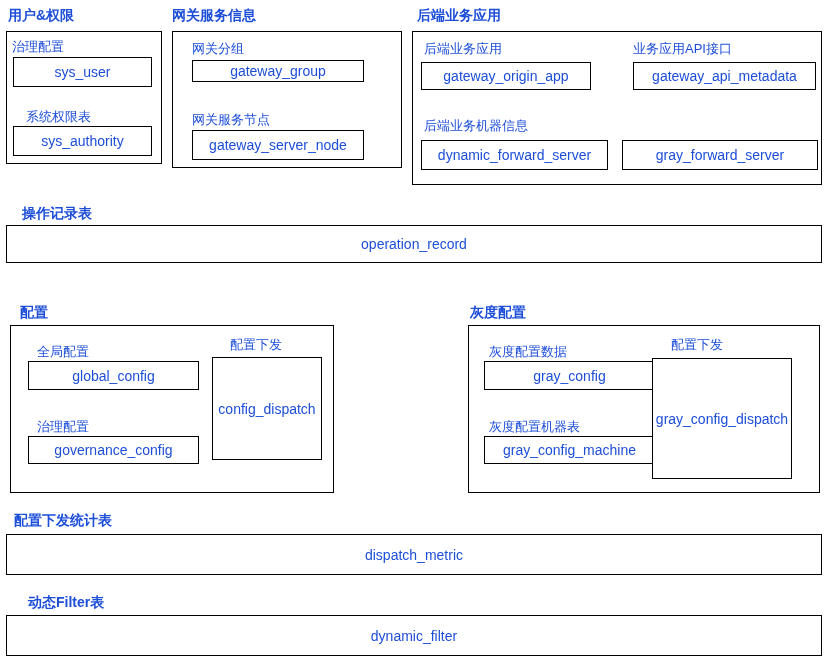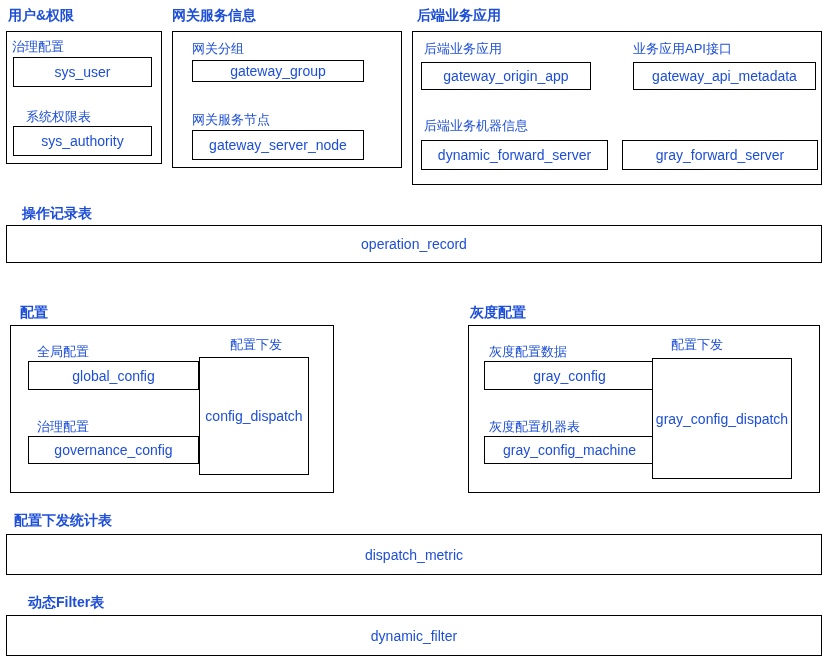--- a/index.html
+++ b/index.html
@@ -49,21 +49,21 @@
   <div class="heading" style="left:22px;top:204px">操作记录表</div>
   <div class="tbox" style="left:6px;top:225px;width:816px;height:38px">operation_record</div>
 
   <div class="heading" style="left:20px;top:303px">配置</div>
   <div class="gbox" style="left:10px;top:325px;width:324px;height:168px"></div>
   <div class="lbl" style="left:37px;top:343px">全局配置</div>
   <div class="tbox" style="left:28px;top:361px;width:171px;height:29px">global_config</div>
   <div class="lbl" style="left:37px;top:418px">治理配置</div>
   <div class="tbox" style="left:28px;top:436px;width:171px;height:28px">governance_config</div>
   <div class="lbl" style="left:230px;top:336px">配置下发</div>
-  <div class="tbox" style="left:199px;top:357px;width:110px;height:118px">config_dispatch</div>
+  <div class="tbox" style="left:212px;top:357px;width:110px;height:103px">config_dispatch</div>
 
   <div class="heading" style="left:470px;top:303px">灰度配置</div>
   <div class="gbox" style="left:468px;top:325px;width:352px;height:168px"></div>
   <div class="lbl" style="left:489px;top:343px">灰度配置数据</div>
   <div class="tbox" style="left:484px;top:361px;width:171px;height:29px">gray_config</div>
   <div class="lbl" style="left:489px;top:418px">灰度配置机器表</div>
   <div class="tbox" style="left:484px;top:436px;width:171px;height:28px">gray_config_machine</div>
   <div class="lbl" style="left:671px;top:336px">配置下发</div>
   <div class="tbox" style="left:652px;top:358px;width:140px;height:121px">gray_config_dispatch</div>
 

